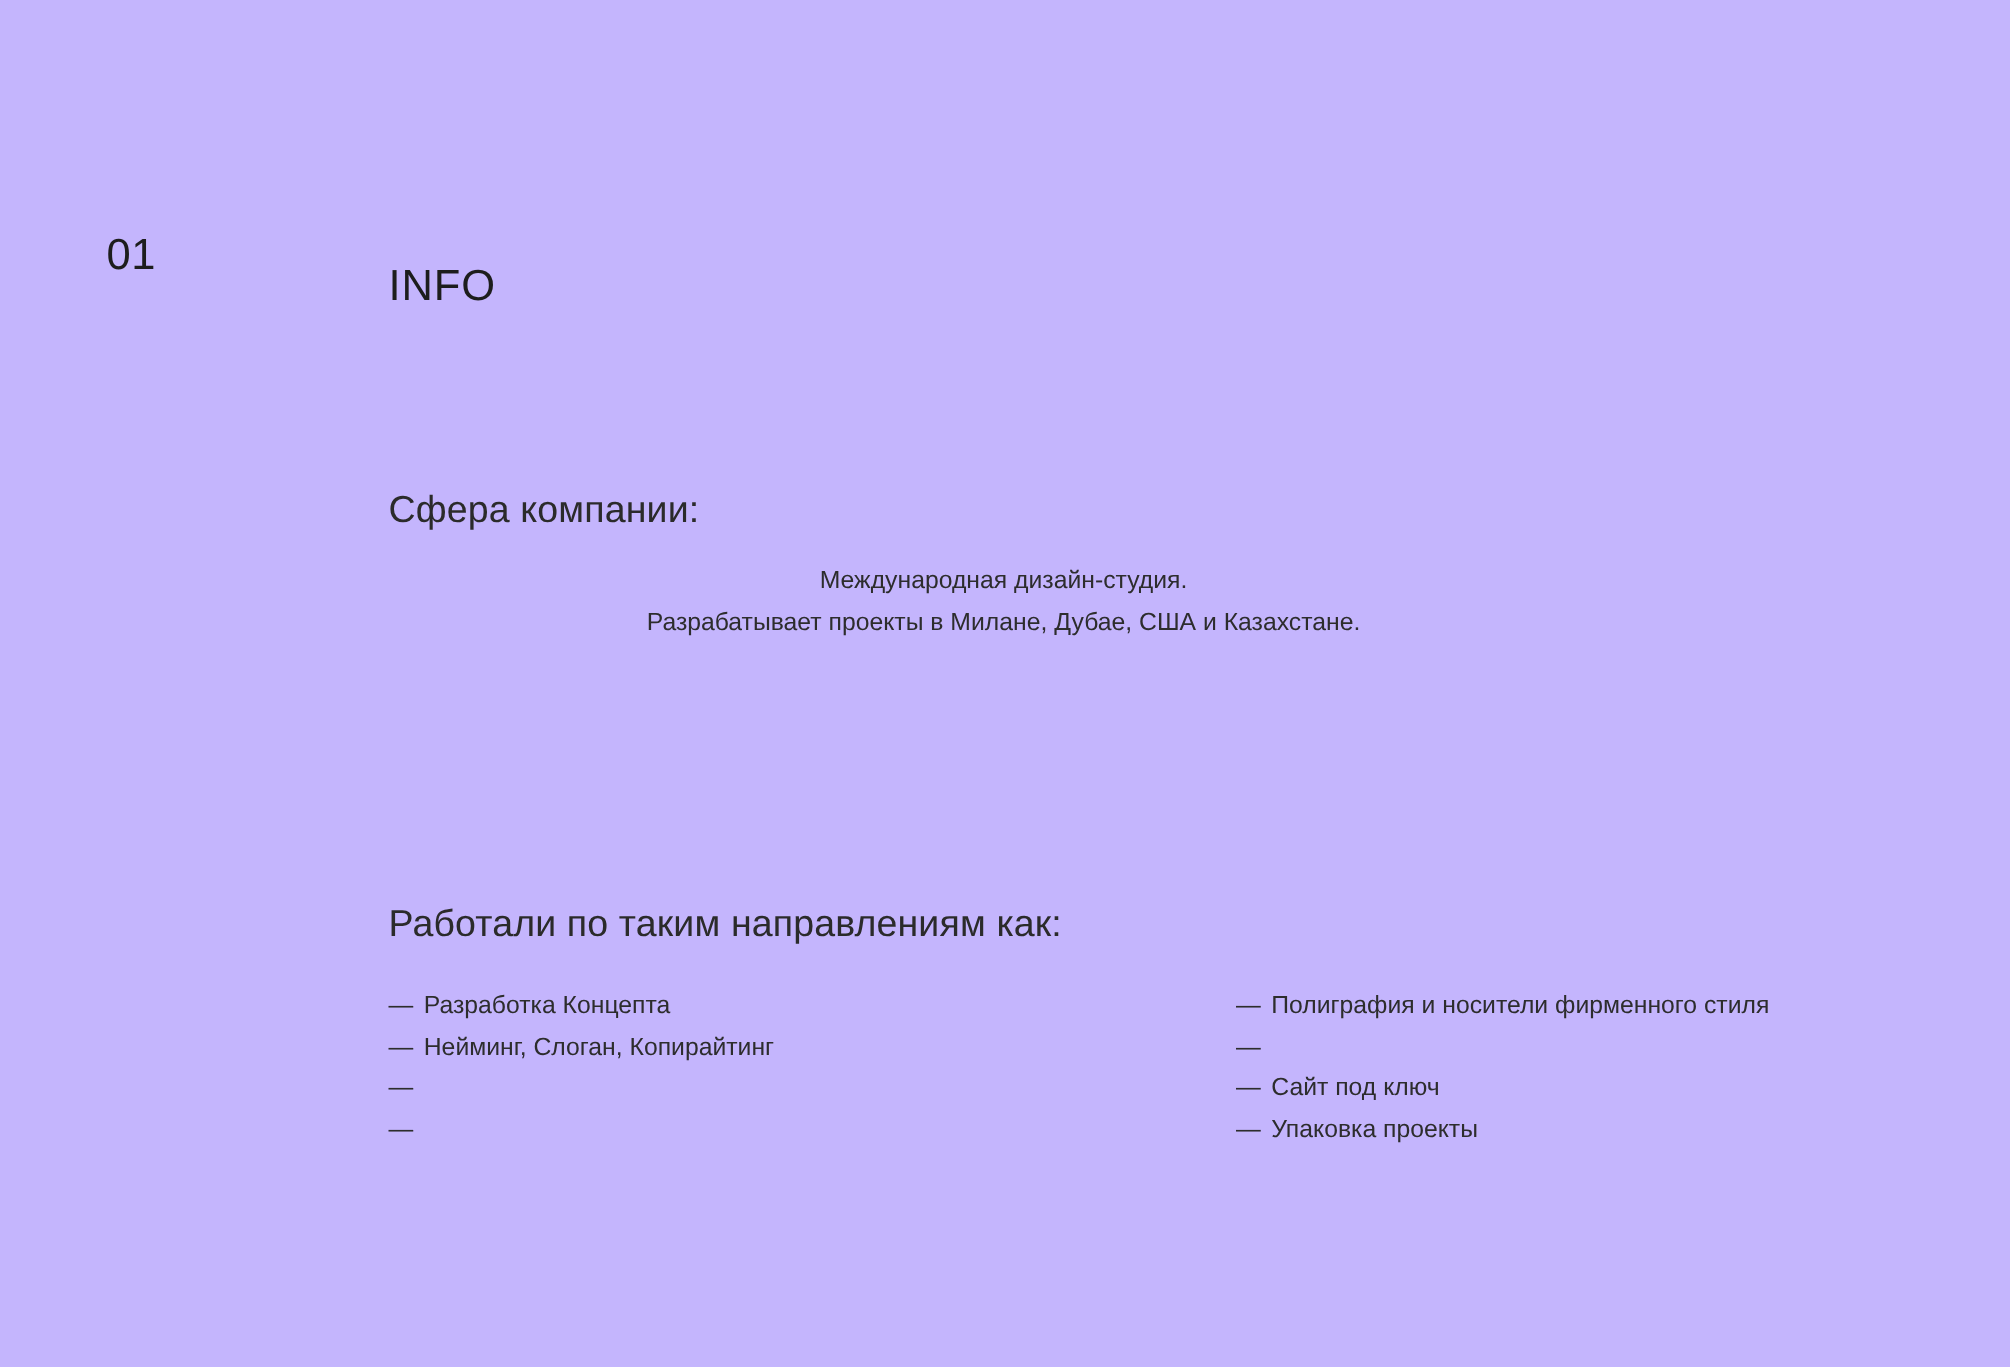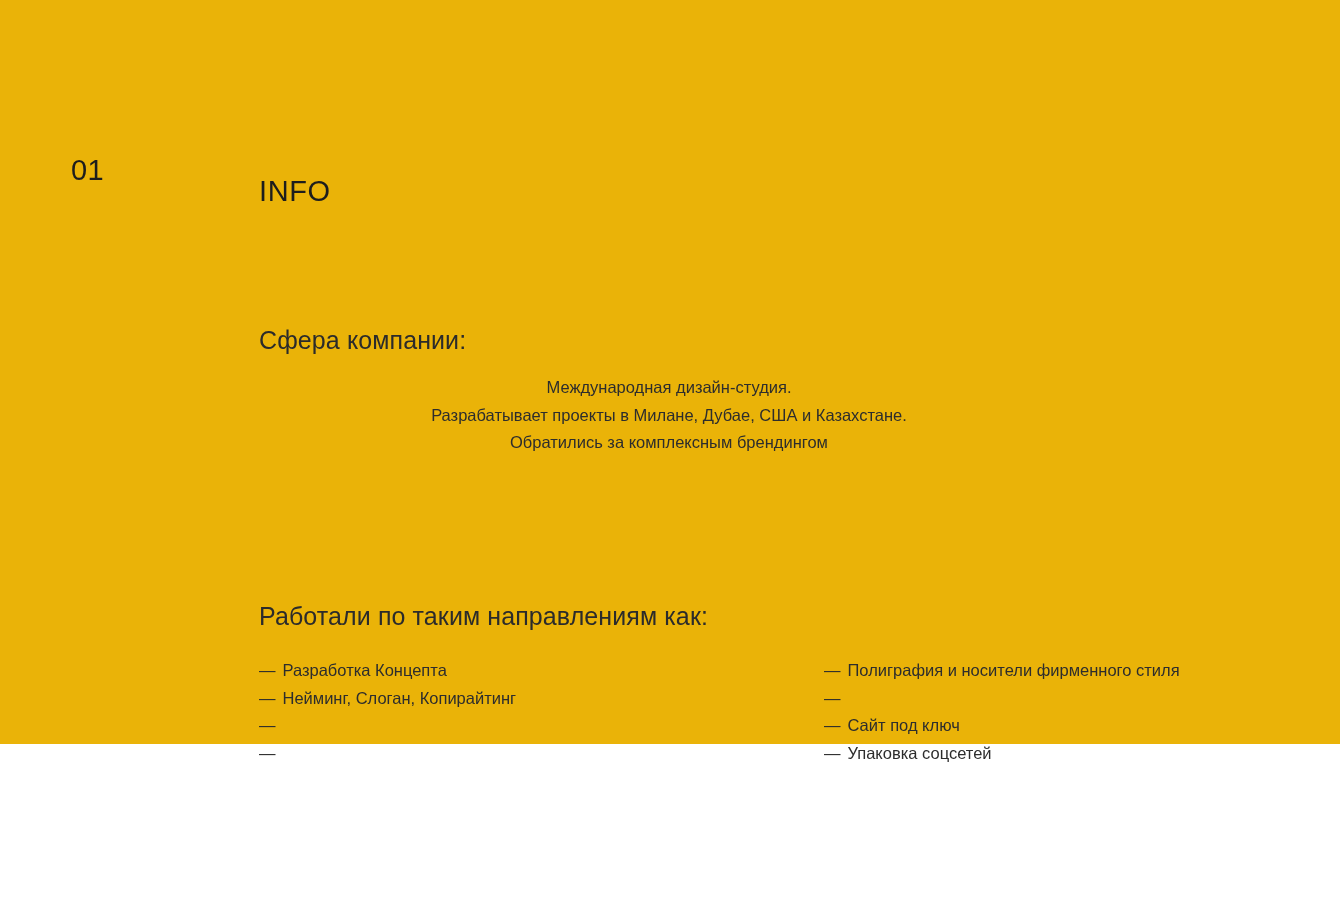--- a/index.html
+++ b/index.html
@@ -13,22 +13,22 @@
     background: #ffffff;
     font-family: "Liberation Sans", "DejaVu Sans", sans-serif;
     color: #2b2b2b;
     -webkit-font-smoothing: antialiased;
     overflow: hidden;
   }
 
   .slide {
     position: relative;
     width: 1340px;
-    height: 744px;
-    background: #eab308;
+    height: 911px;
+    background: #c4b5fd;
   }
 
   
   .slide-header {
     position: absolute;
     left: 0;
     top: 148px;
     width: 1340px;
     height: 44px;
   }
@@ -127,21 +127,20 @@
   <div class="slide-header">
     <div class="slide-number">01</div>
     <div class="slide-kicker">INFO</div>
   </div>
 
   <h2 class="section-heading scope">Сфера компании:</h2>
 
   <div class="intro">
     <span class="line">Международная дизайн-студия.</span>
     <span class="line">Разрабатывает проекты в Милане, Дубае, США и Казахстане.</span>
-    <span class="line">Обратились за комплексным брендингом</span>
   </div>
 
   <h2 class="section-heading directions">Работали по таким направлениям как:</h2>
 
   <div class="services">
 
     <div class="col left">
       <div class="service-item">
         <span class="dash">—</span>
         <span class="service-label">Разработка Концепта</span>
@@ -165,19 +164,19 @@
       </div>
       <div class="service-item">
         <span class="dash">—</span>
       </div>
       <div class="service-item">
         <span class="dash">—</span>
         <span class="service-label">Сайт под ключ</span>
       </div>
       <div class="service-item">
         <span class="dash">—</span>
-        <span class="service-label">Упаковка соцсетей</span>
+        <span class="service-label">Упаковка проекты</span>
       </div>
     </div>
 
   </div>
 
 </div>
 
 </body></html>

